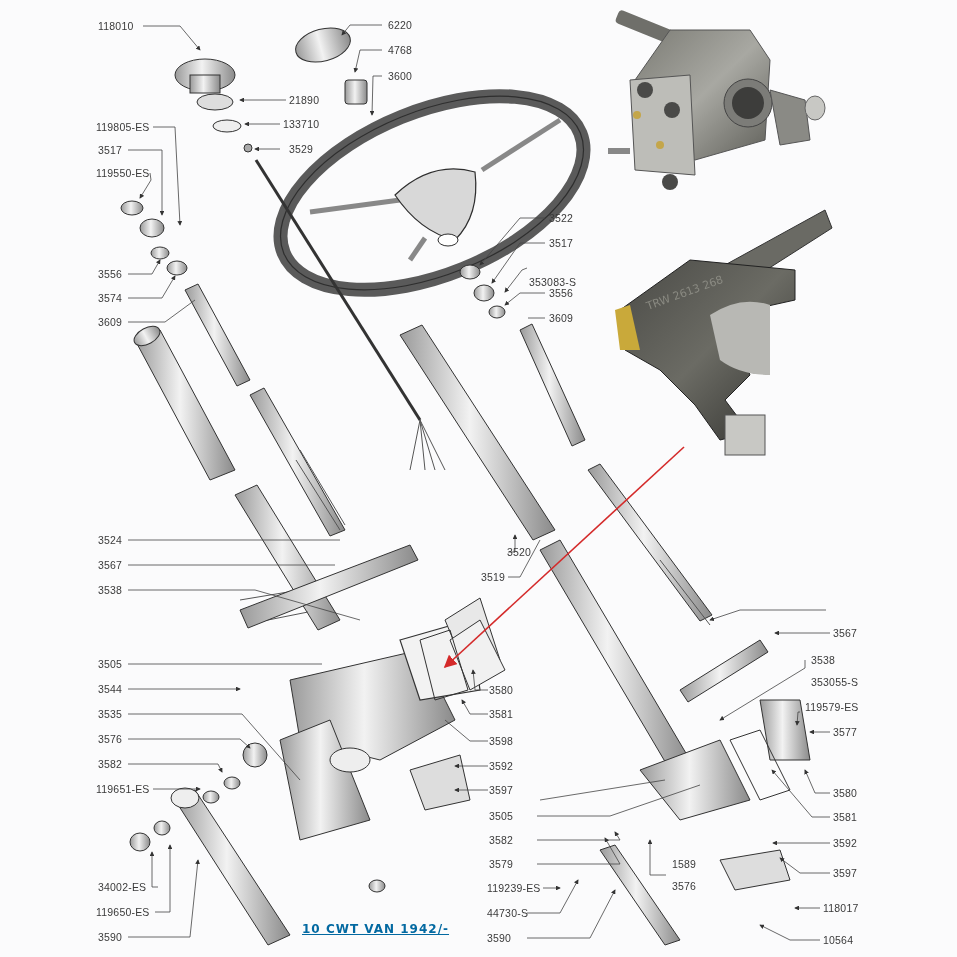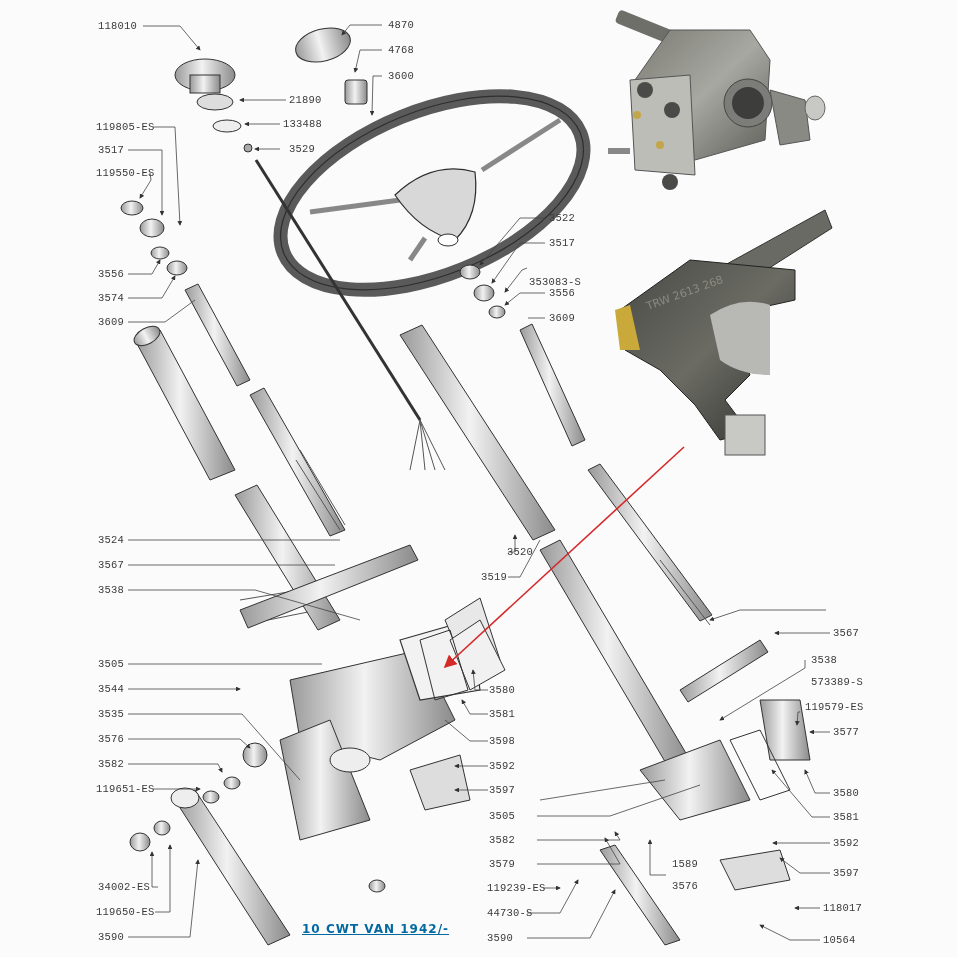--- a/index.html
+++ b/index.html
@@ -1,19 +1,19 @@
 <!DOCTYPE html>
 <html><head>
 <meta charset="utf-8">
 <style>
   html, body { margin:0; padding:0; background:#ffffff; }
   body { width:957px; height:957px; position:relative; overflow:hidden; font-family:"DejaVu Sans", sans-serif; }
   #diagram { position:absolute; left:0; top:0; width:957px; height:957px; background:#fbfbfc; }
   svg.art { position:absolute; left:0; top:0; }
-  .lbl { position:absolute; font-size:10.5px; color:#3a3a3a; letter-spacing:0.2px; white-space:nowrap; line-height:12px; font-family:Liberation Mono, monospace; }
+  .lbl { position:absolute; font-size:10.5px; color:#3a3a3a; letter-spacing:0.2px; white-space:nowrap; line-height:12px; font-family:Liberation Sans, sans-serif; }
   .caption { position:absolute; font-size:12px; font-weight:bold; color:#0369a1; letter-spacing:1px; white-space:nowrap;text-decoration:underline; }
   .photo { position:absolute; }
 </style>
 </head>
 <body>
 
 <div id="diagram">
 
   <svg class="art" width="957" height="957" viewBox="0 0 957 957">
     <defs>
@@ -211,25 +211,25 @@
   <svg class="photo" style="left:600px;top:200px" width="240" height="260" viewBox="0 0 240 260">
     <path d="M125,65 L225,10 L232,28 L138,88 z" fill="#6a6a64" stroke="#333"></path>
     <path d="M20,110 L90,60 L195,70 L195,100 L150,110 L140,150 L150,175 L125,200 L140,220 L140,235 L120,240 L95,205 L60,170 L25,150 z" fill="url(#cast)" stroke="#222"></path>
     <path d="M15,110 L30,105 L40,150 L20,150 z" fill="#c9a93a"></path>
     <path d="M110,115 Q140,95 170,105 L170,175 Q140,175 120,160 z" fill="#b8b8b4"></path>
     <rect x="125" y="215" width="40" height="40" fill="#c8c8c4" stroke="#555"></rect>
     <text x="48" y="110" font-size="11" fill="#8a8a82" font-family="DejaVu Sans, sans-serif" transform="rotate(-20 48 110)">TRW 2613 268</text>
   </svg>
 
   <span class="lbl" style="left:98px;top:20px">118010</span>
-  <span class="lbl" style="left:388px;top:19px">4870</span>
+  <span class="lbl" style="left:388px;top:19px">6220</span>
   <span class="lbl" style="left:388px;top:44px">4768</span>
   <span class="lbl" style="left:388px;top:70px">3600</span>
   <span class="lbl" style="left:289px;top:94px">21890</span>
-  <span class="lbl" style="left:283px;top:118px">133488</span>
+  <span class="lbl" style="left:283px;top:118px">133710</span>
   <span class="lbl" style="left:289px;top:143px">3529</span>
   <span class="lbl" style="left:96px;top:121px">119805-ES</span>
   <span class="lbl" style="left:98px;top:144px">3517</span>
   <span class="lbl" style="left:96px;top:167px">119550-ES</span>
   <span class="lbl" style="left:98px;top:268px">3556</span>
   <span class="lbl" style="left:98px;top:292px">3574</span>
   <span class="lbl" style="left:98px;top:316px">3609</span>
 
   <span class="lbl" style="left:549px;top:212px">3522</span>
   <span class="lbl" style="left:549px;top:237px">3517</span>
@@ -262,21 +262,21 @@
   <span class="lbl" style="left:489px;top:834px">3582</span>
   <span class="lbl" style="left:489px;top:858px">3579</span>
   <span class="lbl" style="left:487px;top:882px">119239-ES</span>
   <span class="lbl" style="left:487px;top:907px">44730-S</span>
   <span class="lbl" style="left:487px;top:932px">3590</span>
   <span class="lbl" style="left:672px;top:858px">1589</span>
   <span class="lbl" style="left:672px;top:880px">3576</span>
 
   <span class="lbl" style="left:833px;top:627px">3567</span>
   <span class="lbl" style="left:811px;top:654px">3538</span>
-  <span class="lbl" style="left:811px;top:676px">573389-S</span>
+  <span class="lbl" style="left:811px;top:676px">353055-S</span>
   <span class="lbl" style="left:805px;top:701px">119579-ES</span>
   <span class="lbl" style="left:833px;top:726px">3577</span>
   <span class="lbl" style="left:833px;top:787px">3580</span>
   <span class="lbl" style="left:833px;top:811px">3581</span>
   <span class="lbl" style="left:833px;top:837px">3592</span>
   <span class="lbl" style="left:833px;top:867px">3597</span>
   <span class="lbl" style="left:823px;top:902px">118017</span>
   <span class="lbl" style="left:823px;top:934px">10564</span>
 
   <span class="caption" style="left:302px;top:922px">10 CWT VAN 1942/-</span>

